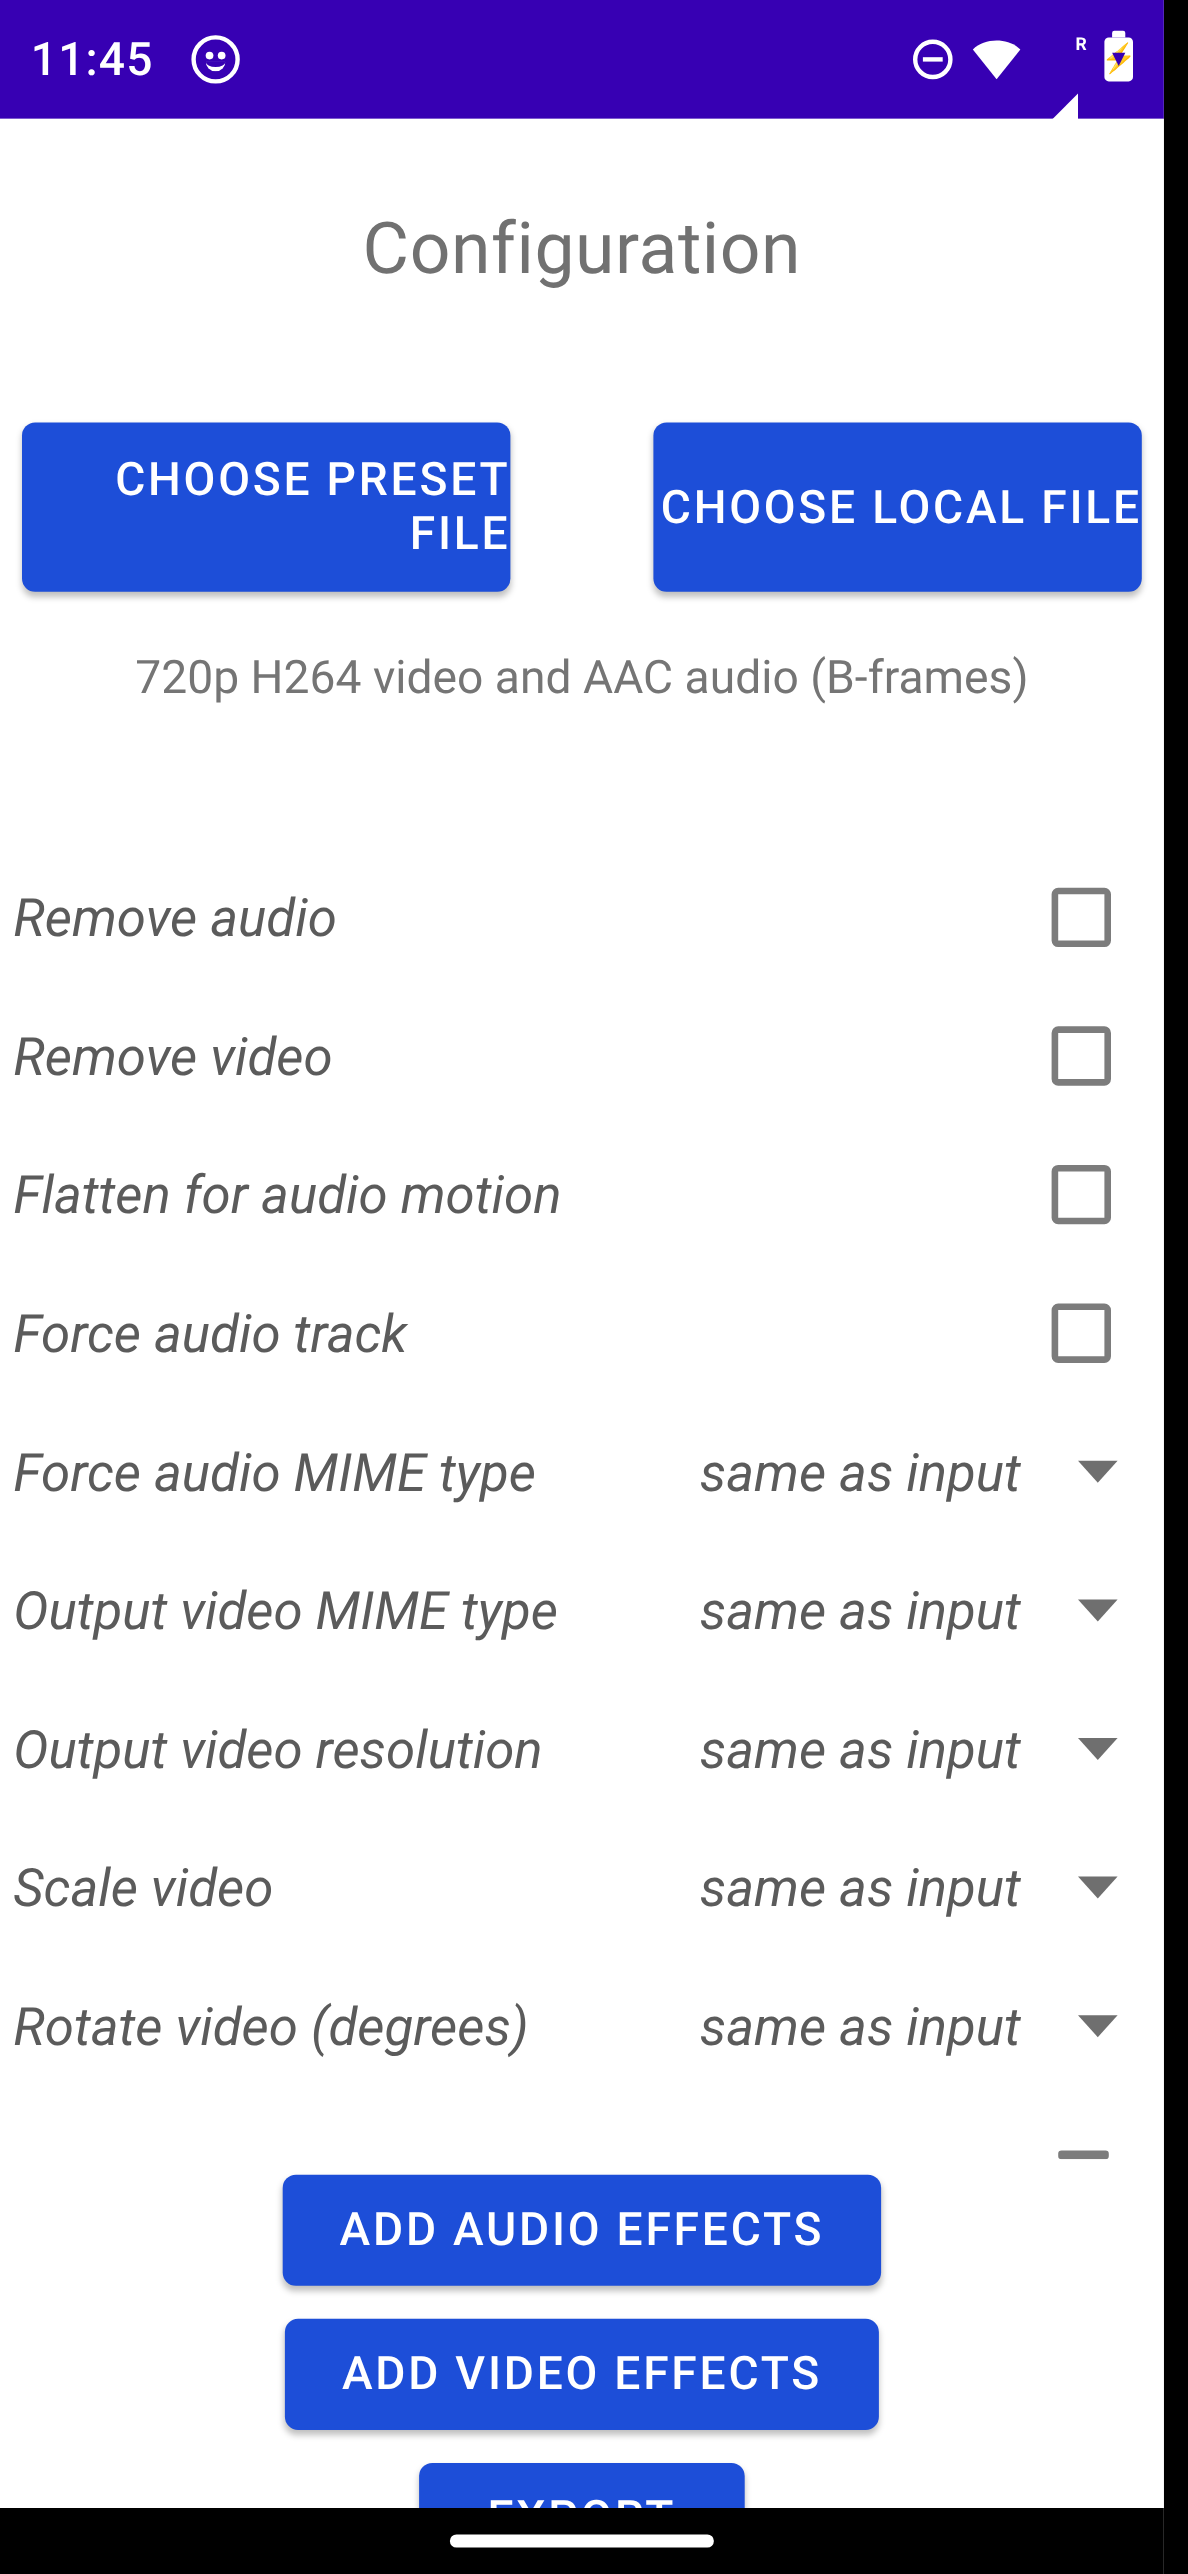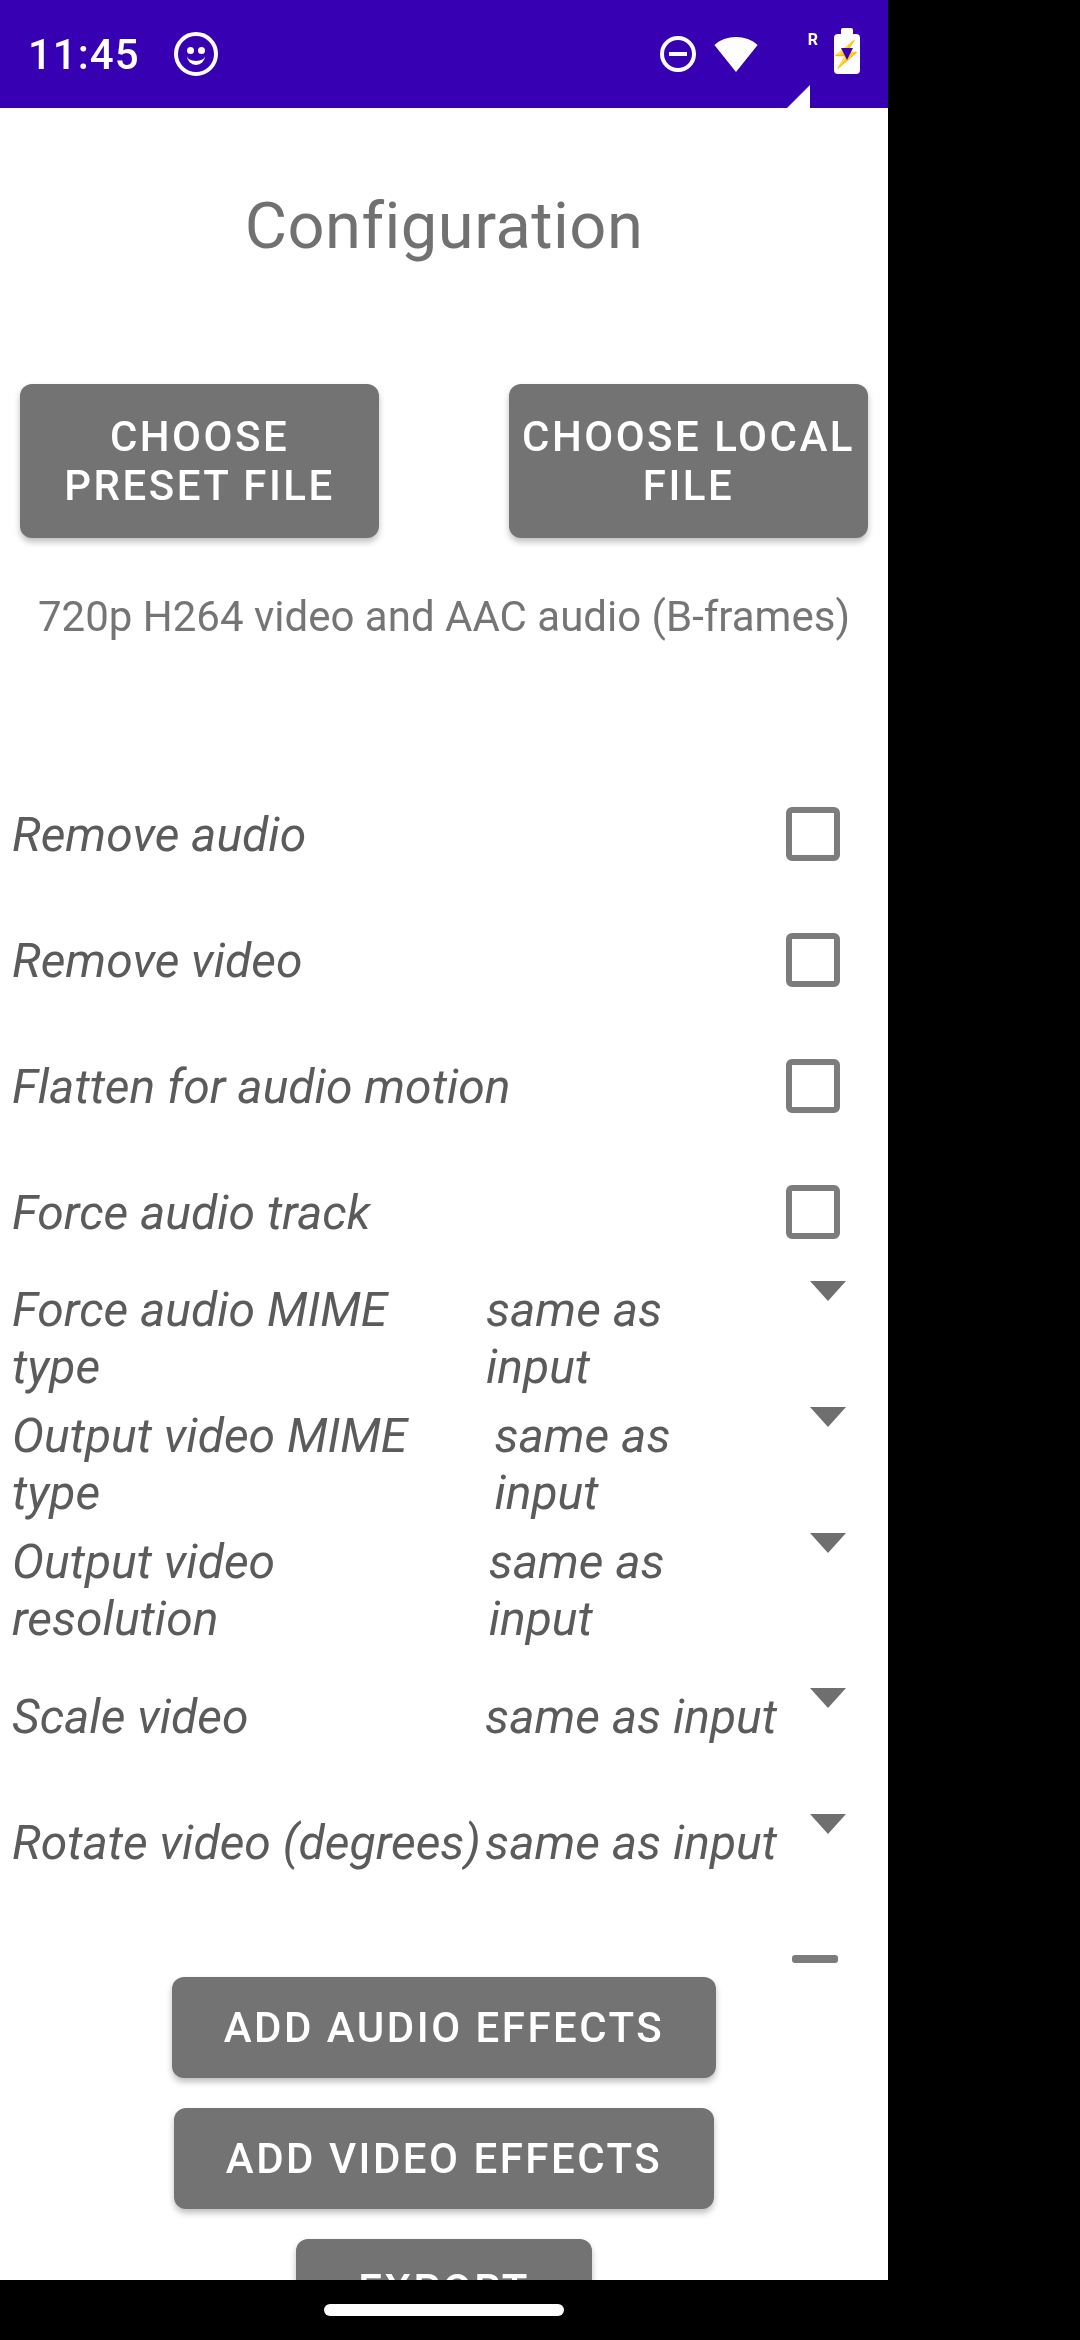--- a/index.html
+++ b/index.html
@@ -9,21 +9,21 @@
       font-family: Roboto, "Helvetica Neue", Arial, sans-serif;
       -webkit-font-smoothing: antialiased;
     }
     html, body {
       width: 1080px;
       height: 2340px;
       background: #000;
       overflow: hidden;
     }
     .device {
-      width: 888px;
+      width: 1058px;
       height: 2340px;
       background: #fff;
       position: relative;
       display: flex;
       flex-direction: column;
     }
 
     
     .status-bar {
       height: 108px;
@@ -127,31 +127,32 @@
     }
 
     .file-row {
       display: flex;
       gap: 130px;
       padding: 0 20px;
       margin-bottom: 54px;
     }
     .mbtn {
       flex: 1;
-      background: #737373;
+      background: #1d4ed8;
       color: #fff;
       border: none;
       border-radius: 12px;
       font-size: 42px;
       font-weight: 500;
       letter-spacing: 2.5px;
       padding: 28px 0;
       box-shadow: 0 4px 6px rgba(0,0,0,0.25);
       cursor: pointer;
       text-transform: uppercase;
+      text-align: right;
     }
 
     .file-desc {
       text-align: center;
       color: #757575;
       font-size: 42px;
       margin-bottom: 130px;
     }
 
     .row {
@@ -168,22 +169,22 @@
     }
     .checkbox {
       width: 54px; height: 54px;
       border: 6px solid #7c7c7c;
       border-radius: 6px;
       margin-right: 28px;
     }
 
     .dropdown {
       display: flex;
-      align-items: flex-start;
-      gap: 33px;
+      align-items: center;
+      gap: 52px;
       margin-right: 22px;
     }
     .dropdown-value {
       color: #5b5b5b;
       font-size: 48px;
     }
     .caret {
       width: 0; height: 0;
       border-left: 18px solid transparent;
       border-right: 18px solid transparent;

